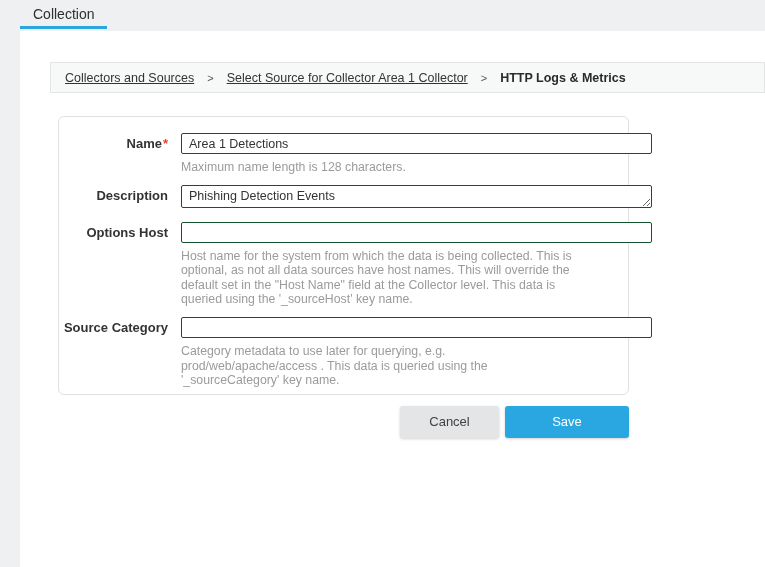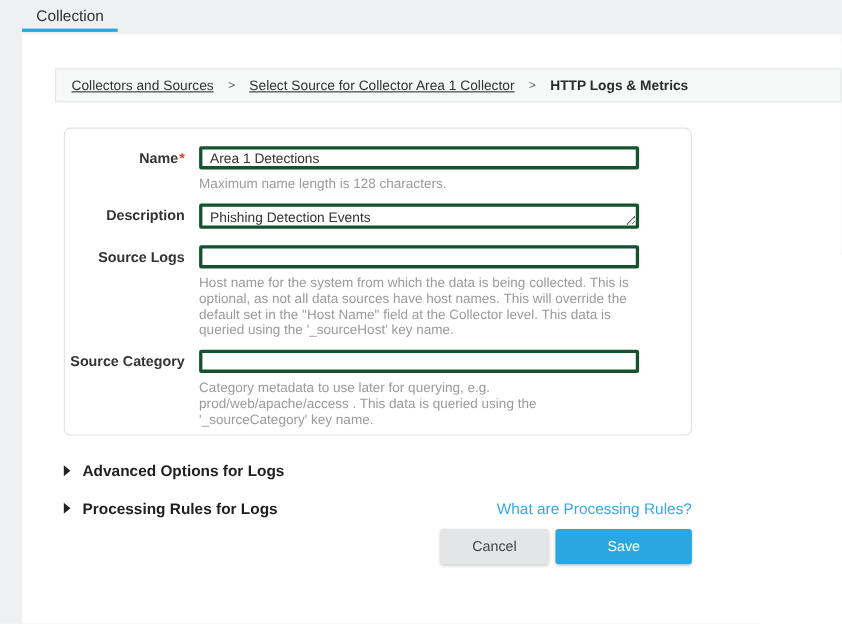--- a/index.html
+++ b/index.html
@@ -82,23 +82,23 @@
     text-align: right;
     padding-top: 3px;
     font-size: 13px;
     font-weight: bold;
     color: #333;
     flex: none;
   }
   .req { color: #e0432d; margin-left: 1px; }
   .field-col { margin-left: 13px; width: 400px; flex: none; }
   .text-input {
-    width: 400px;
+    width: 471px;
     height: 21px;
-    border: 3px solid #14532d;
+    border: 1px solid #14532d;
     border-radius: 2px;
     padding: 2px 7px;
     font-family: "Liberation Sans", sans-serif;
     font-size: 12.5px;
     color: #333;
     background: #fff;
     outline: none;
   }
   textarea.text-input {
     height: 23px;
@@ -202,50 +202,36 @@
     </div>
 
     <div class="form-row">
       <div class="label-col">Description</div>
       <div class="field-col">
         <textarea class="text-input" style="">Phishing Detection Events</textarea>
       </div>
     </div>
 
     <div class="form-row">
-      <div class="label-col">Source Logs</div>
+      <div class="label-col">Options Host</div>
       <div class="field-col">
         <input type="text" class="text-input" value="" style="">
         <div class="helper">Host name for the system from which the data is being collected. This is optional, as not all data sources have host names. This will override the default set in the "Host Name" field at the Collector level. This data is queried using the '_sourceHost' key name.</div>
       </div>
     </div>
 
     <div class="form-row" style="margin-bottom:0;">
       <div class="label-col">Source Category</div>
       <div class="field-col">
         <input type="text" class="text-input" value="" style="">
         <div class="helper">Category metadata to use later for querying, e.g. prod/web/apache/access . This data is queried using the '_sourceCategory' key name.</div>
       </div>
     </div>
 
   </div>
 
-  <div class="section-block">
-    <div class="section adv">
-      <span class="tri"></span>
-      <span class="section-label">Advanced Options for Logs</span>
-    </div>
-
-    <div class="section-row">
-      <div class="section">
-        <span class="tri"></span>
-        <span class="section-label">Processing Rules for Logs</span>
-      </div>
-      <a class="help-link">What are Processing Rules?</a>
-    </div>
-  </div>
 
   <div class="actions">
     <button class="btn cancel">Cancel</button>
     <button class="btn save">Save</button>
   </div>
 
 </div>
 
 </body></html>

